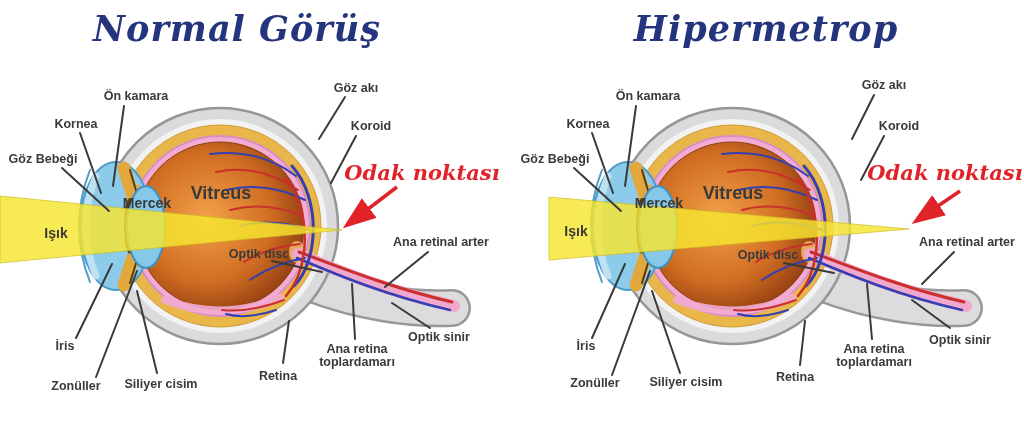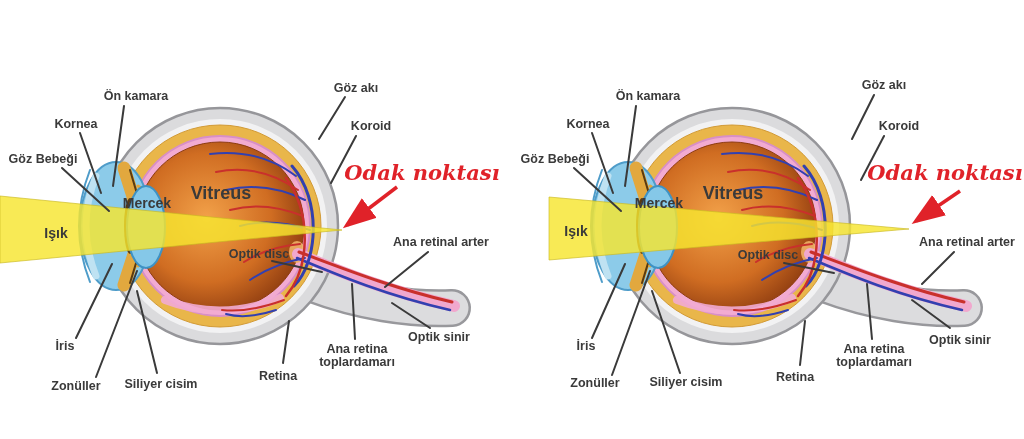--- a/index.html
+++ b/index.html
@@ -101,20 +101,22 @@
           <path class="irisline" d="M130,283 L140,250"></path>
         </g>
         <path class="zonule" d="M138,186 L152,196"></path>
         <path class="zonule" d="M138,266 L152,256"></path>
         <ellipse class="pupil" cx="130" cy="226" rx="6" ry="28"></ellipse>
         <ellipse class="lens" cx="146" cy="227" rx="19" ry="41"></ellipse>
       </g>
     </defs>
   </svg>
 
+  <div class="panel-title" id="title-left">Normal Görüş</div>
+  <div class="panel-title" id="title-right">Hipermetrop</div>
 
   <svg class="panel-svg" id="svg-left" width="512" height="439" viewBox="0 0 512 439">
     <use href="#eye-art" xlink:href="#eye-art"></use>
 
     <polygon class="beam" points="0,196 0,263 342,230"></polygon>
 
     <line class="focus-arrow" x1="397" y1="187" x2="347" y2="225" marker-end="url(#arrowRed)"></line>
 
     <g>
       <line class="leader" x1="124" y1="106" x2="113" y2="186"></line>

